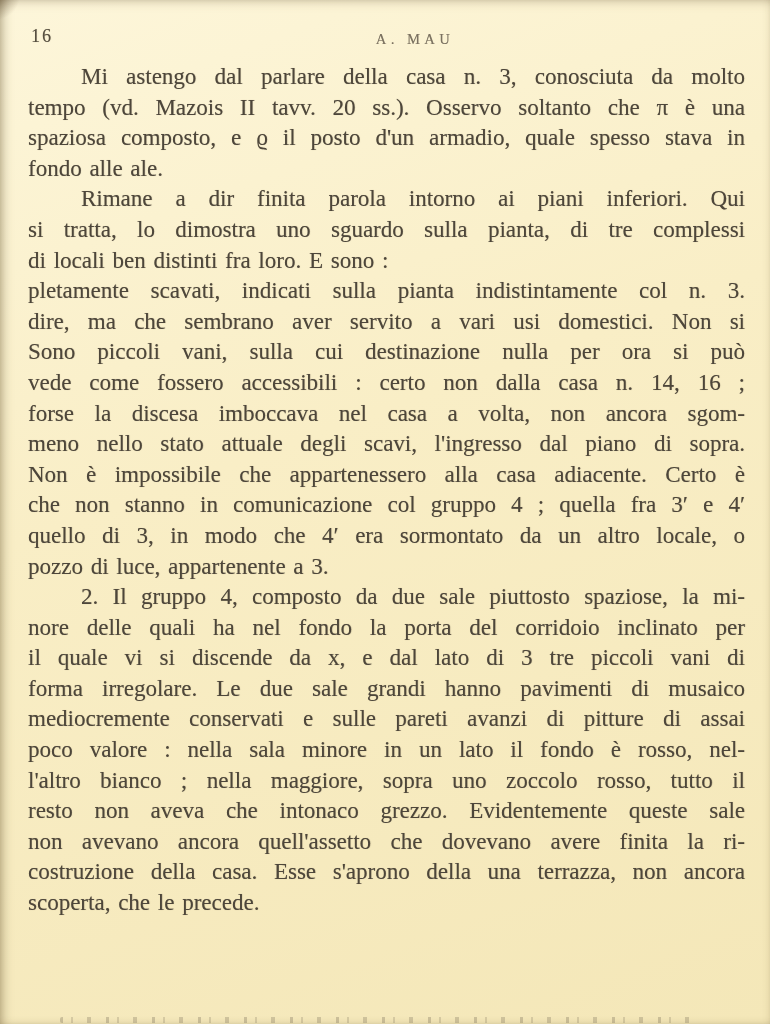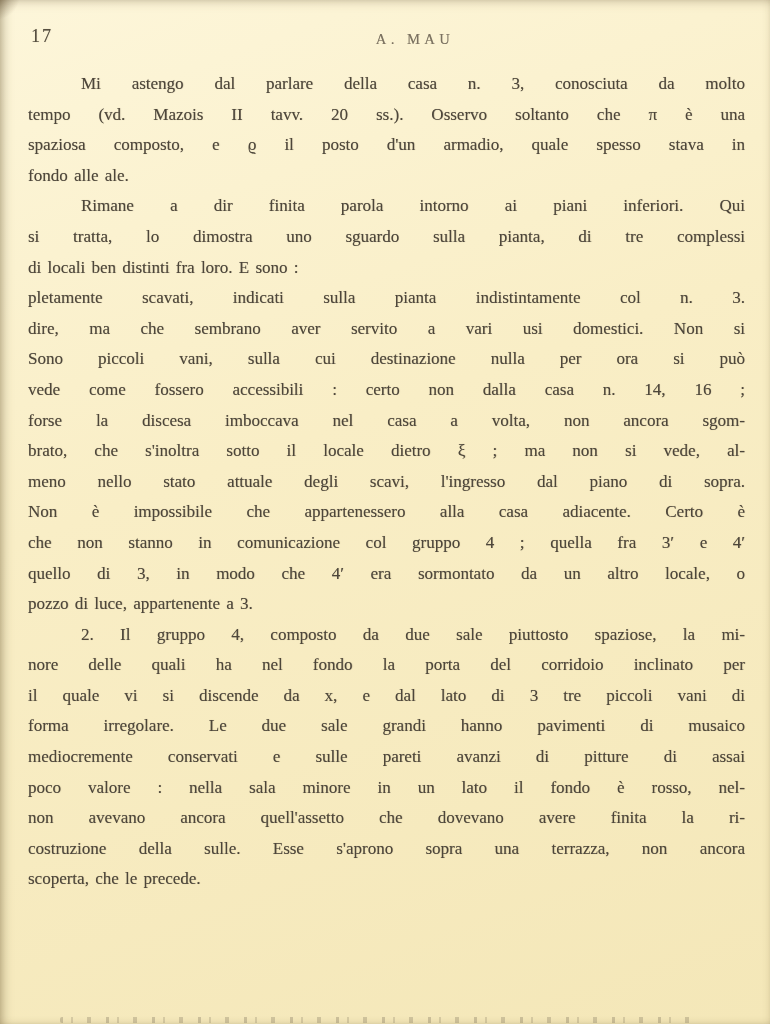--- a/index.html
+++ b/index.html
@@ -28,22 +28,22 @@
     position:absolute;left:31px;top:26px;
     font-size:18px;letter-spacing:2px;color:#564f40;
     text-shadow:0.3px 0.3px .7px rgba(70,60,45,.45);
   }
   .running-title{
     position:absolute;left:0;top:31px;width:830px;text-align:center;
     font-size:14.5px;letter-spacing:4.5px;color:#7b7261;
     text-shadow:.2px .2px .6px rgba(110,98,80,.5);
   }
   .body{
-    position:absolute;left:28px;top:69px;width:717px;
-    font-size:17px;line-height:30.6px;
+    position:absolute;left:28px;top:62px;width:717px;
+    font-size:23px;line-height:30.6px;
     color:#4d463a;
     text-shadow:.35px .35px .7px rgba(70,60,45,.42);
     word-spacing:2px;
   }
   .para{margin:0;}
   .line{
     text-align:justify;
     text-align-last:justify;
     white-space:normal;
     height:30.6px;overflow:visible;
@@ -60,21 +60,21 @@
         rgba(80,70,55,.5) 27px 31px, rgba(80,70,55,0) 31px 46px);
     opacity:.45;border-radius:2px;pointer-events:none;
   }
 </style>
 </head>
 <body>
 
 <div class="page">
   <div class="corner-smudge"></div>
 
-  <div class="page-number">17</div>
+  <div class="page-number">16</div>
 
   <div class="running-title">A. MAU</div>
 
   <div class="body">
       <div class="para">
         <div class="line first">Mi astengo dal parlare della casa n. 3, conosciuta da molto</div>
         <div class="line">tempo (vd. Mazois II tavv. 20 ss.). Osservo soltanto che π è una</div>
         <div class="line">spaziosa composto, e ϱ il posto d'un armadio, quale spesso stava in</div>
         <div class="line lastline">fondo alle ale.</div>
       </div>
@@ -82,34 +82,35 @@
         <div class="line first">Rimane a dir finita parola intorno ai piani inferiori. Qui</div>
         <div class="line">si tratta, lo dimostra uno sguardo sulla pianta, di tre complessi</div>
         <div class="line lastline">di locali ben distinti fra loro. E sono :</div>
       </div>
       <div class="para">
         <div class="line">pletamente scavati, indicati sulla pianta indistintamente col n. 3.</div>
         <div class="line">dire, ma che sembrano aver servito a vari usi domestici. Non si</div>
         <div class="line">Sono piccoli vani, sulla cui destinazione nulla per ora si può</div>
         <div class="line">vede come fossero accessibili : certo non dalla casa n. 14, 16 ;</div>
         <div class="line">forse la discesa imboccava nel casa a volta, non ancora sgom-</div>
-        <div class="line">brato, che s'inoltra sotto il locale dietro ξ ; ma non si vede, al-</div>
         <div class="line">meno nello stato attuale degli scavi, l'ingresso dal piano di sopra.</div>
         <div class="line">Non è impossibile che appartenessero alla casa adiacente. Certo è</div>
         <div class="line">che non stanno in comunicazione col gruppo 4 ; quella fra 3′ e 4′</div>
         <div class="line">quello di 3, in modo che 4′ era sormontato da un altro locale, o</div>
         <div class="line lastline">pozzo di luce, appartenente a 3.</div>
       </div>
       <div class="para">
         <div class="line first">2. Il gruppo 4, composto da due sale piuttosto spaziose, la mi-</div>
         <div class="line">nore delle quali ha nel fondo la porta del corridoio inclinato per</div>
         <div class="line">il quale vi si discende da x, e dal lato di 3 tre piccoli vani di</div>
         <div class="line">forma irregolare. Le due sale grandi hanno pavimenti di musaico</div>
         <div class="line">mediocremente conservati e sulle pareti avanzi di pitture di assai</div>
         <div class="line">poco valore : nella sala minore in un lato il fondo è rosso, nel-</div>
+        <div class="line">l'altro bianco ; nella maggiore, sopra uno zoccolo rosso, tutto il</div>
+        <div class="line">resto non aveva che intonaco grezzo. Evidentemente queste sale</div>
         <div class="line">non avevano ancora quell'assetto che dovevano avere finita la ri-</div>
-        <div class="line">costruzione della sulle. Esse s'aprono sopra una terrazza, non ancora</div>
+        <div class="line">costruzione della casa. Esse s'aprono della una terrazza, non ancora</div>
         <div class="line lastline">scoperta, che le precede.</div>
       </div>
     </div>
 
   <div class="next-line-hint"></div>
 </div>
 
 </body></html>

